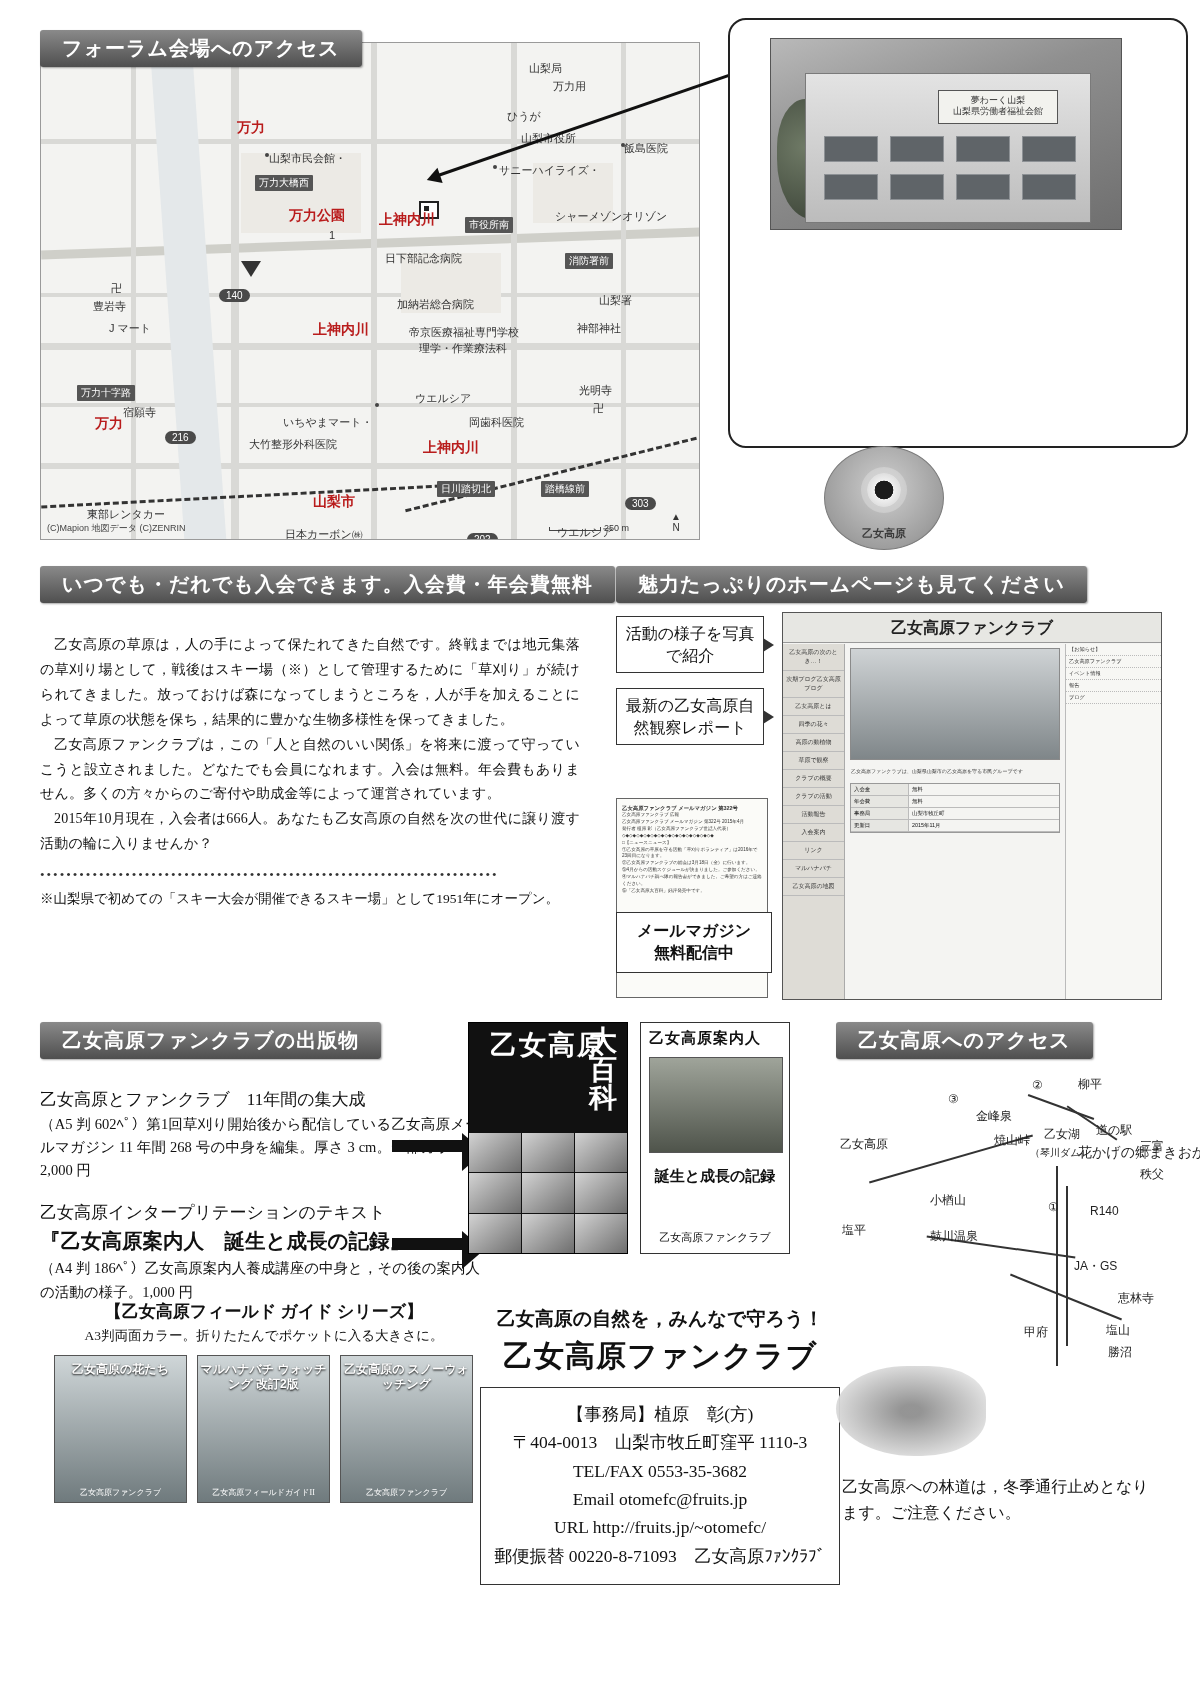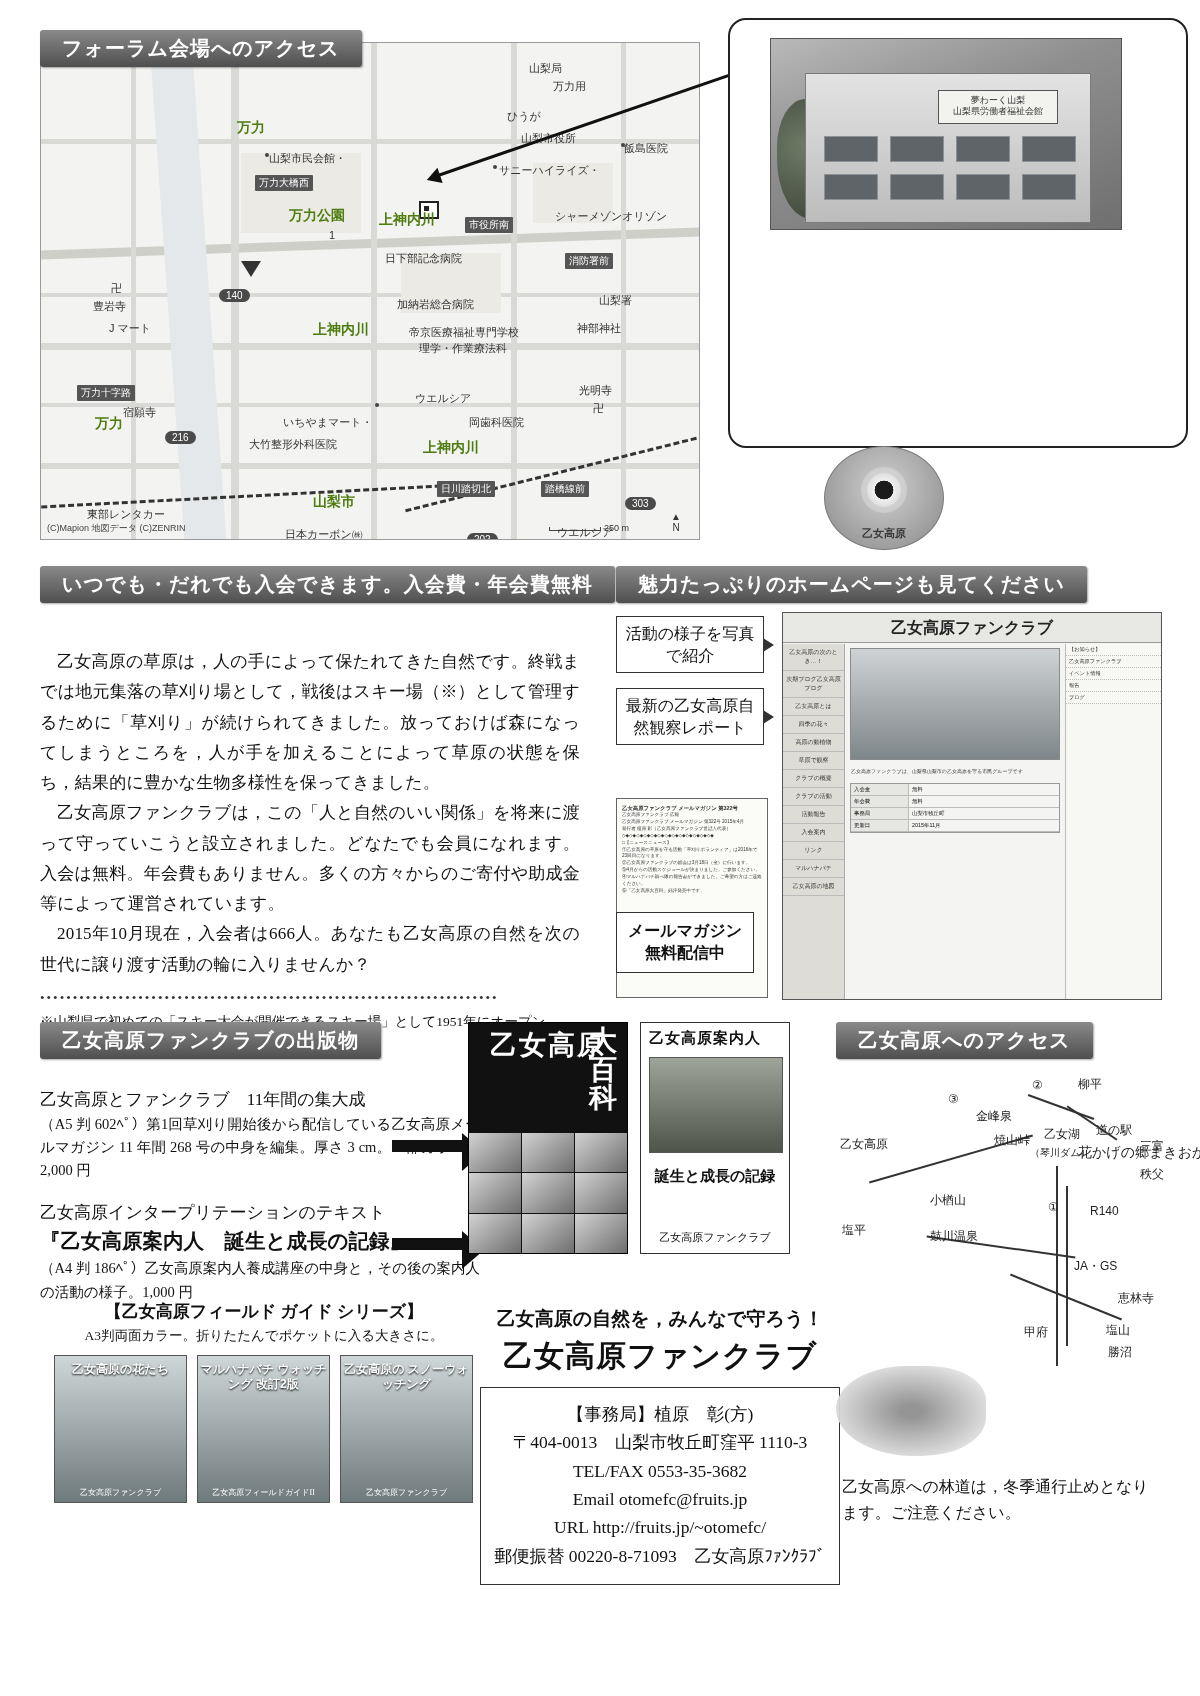--- a/index.html
+++ b/index.html
@@ -45,21 +45,21 @@
   
   .road { position: absolute; background: #d9d9d6; }
   .road-major { background: #cfcfc9; }
   .river { position: absolute; background: #e4e8ea; }
   .block { position:absolute; background:#eceae5; }
   .maplabel {
     position: absolute;
     font-family: "Liberation Sans", sans-serif;
     font-size: 11px; color: #333; white-space: nowrap;
   }
-  .maplabel.big { font-size: 14px; font-weight: bold; color:#4d7c0f; }
+  .maplabel.big { font-size: 14px; font-weight: bold; color:#b91c1c; }
   .mapbox {
     position: absolute;
     font-family: "Liberation Sans", sans-serif;
     font-size: 10px; color: #fff; background: #555;
     padding: 1px 4px; white-space: nowrap; border-radius:1px;
   }
   .rail {
     position:absolute; height:0; border-top: 3px dashed #333;
   }
   .mapdot { position:absolute; width:4px; height:4px; background:#444; border-radius:50%; }
@@ -154,21 +154,21 @@
     box-shadow: 0 0 0 6px rgba(255,255,255,.25);
   }
   #club-seal .seal-text {
     position:absolute; bottom:8px; left:0; right:0;
     font-family:"Liberation Sans",sans-serif; font-size:11px; color:#3a3a3a; font-weight:bold;
   }
 
   
   #join-section { position:absolute; left:40px; top:566px; width:540px; }
   #join-body {
-    margin-top:44px; font-size:17px; line-height:1.78; text-align:justify;
+    margin-top:30px; font-size:14px; line-height:1.78; text-align:justify;
     letter-spacing:.2px;
   }
   #join-body p { margin:0 0 0 0; text-indent:1em; }
   #join-dots {
     margin-top:10px; color:#333; letter-spacing:2px; font-size:13px;
     white-space:nowrap; overflow:hidden;
   }
   #join-foot { margin-top:6px; font-size:13.5px; line-height:1.5; }
 
   
@@ -176,21 +176,21 @@
   #web-inner { position:absolute; left:0; top:46px; width:546px; height:390px; }
   .callout {
     position:absolute; border:1px solid #333; background:#fff;
     font-size:16px; line-height:1.35; padding:6px 8px; text-align:center;
   }
   .callout:after{
     content:""; position:absolute; right:-11px; top:50%; margin-top:-7px;
     border-top:7px solid transparent; border-bottom:7px solid transparent; border-left:11px solid #333;
   }
   #mailmag {
-    position:absolute; left:0; top:300px; width:138px;
+    position:absolute; left:0; top:300px; width:156px;
     border:1px solid #333; background:#fff; text-align:center;
     font-size:16px; font-weight:bold; line-height:1.4; padding:7px 4px;
   }
   #newsletter-thumb {
     position:absolute; left:0; top:186px; width:152px; height:200px;
     border:1px solid #666; background:#fbfbf8;
     font-size:4.6px; line-height:1.5; color:#333; padding:5px; overflow:hidden;
     font-family:"Liberation Sans", sans-serif;
   }
   #web-thumb {

